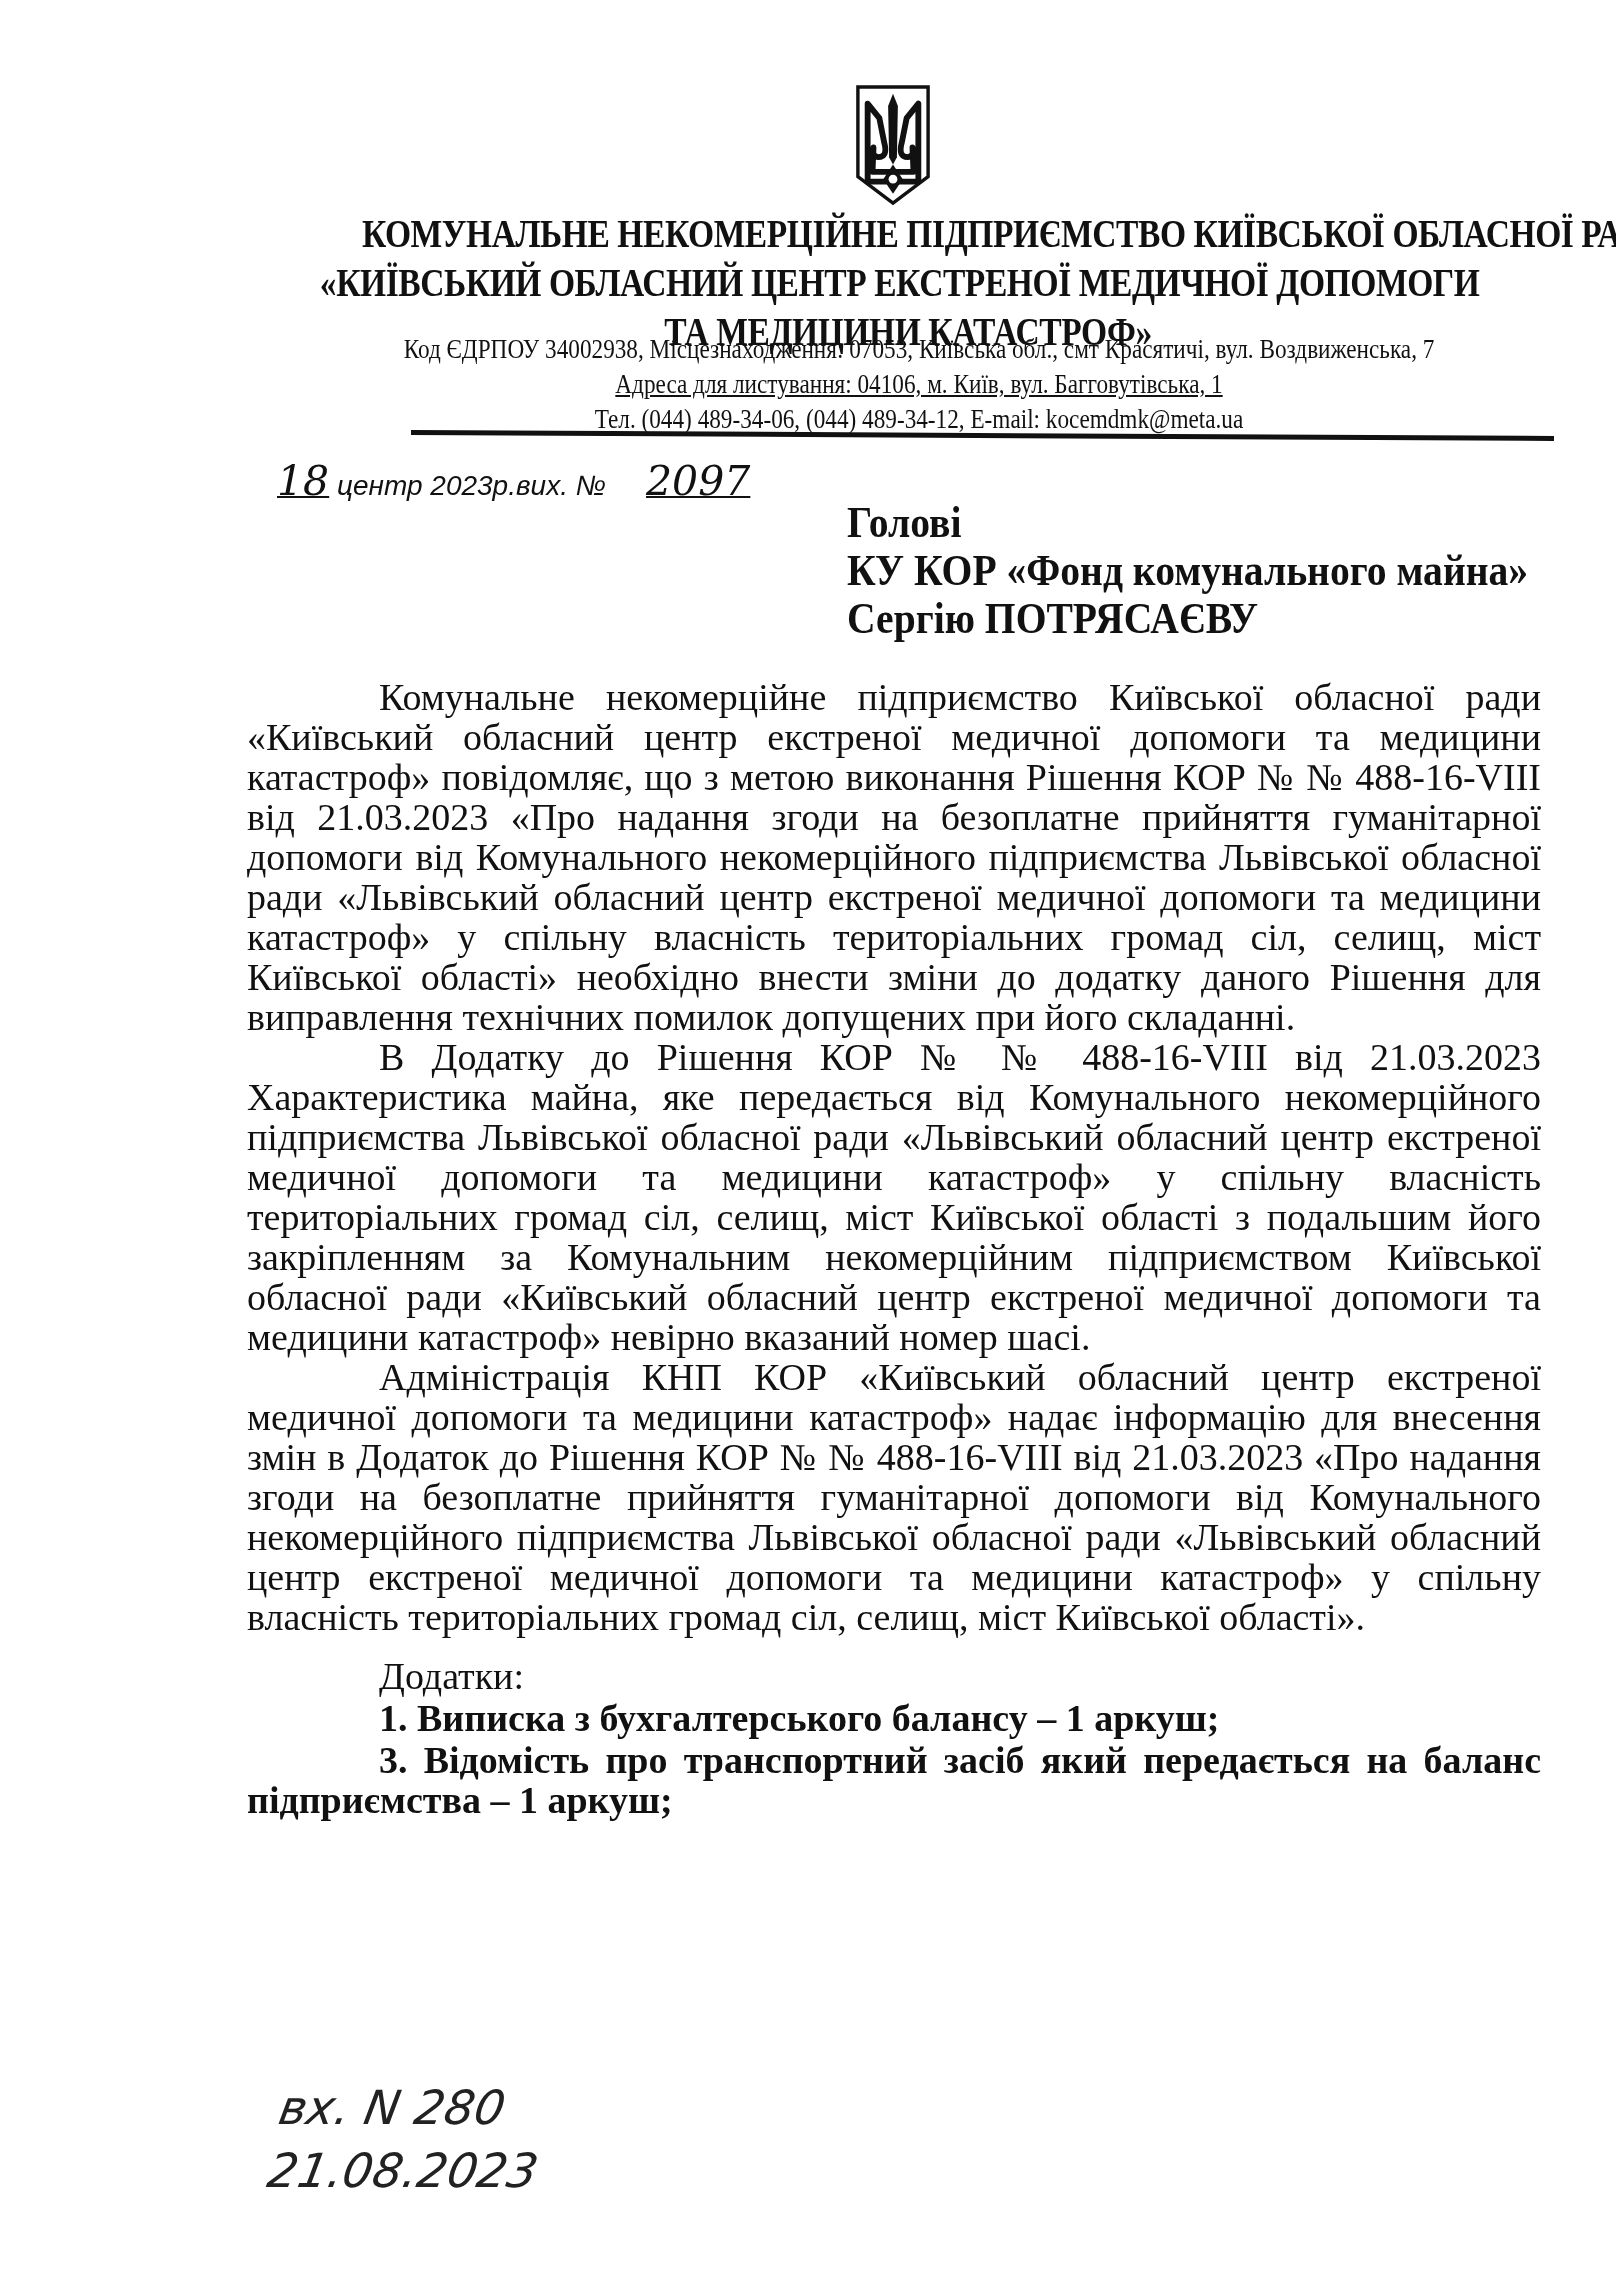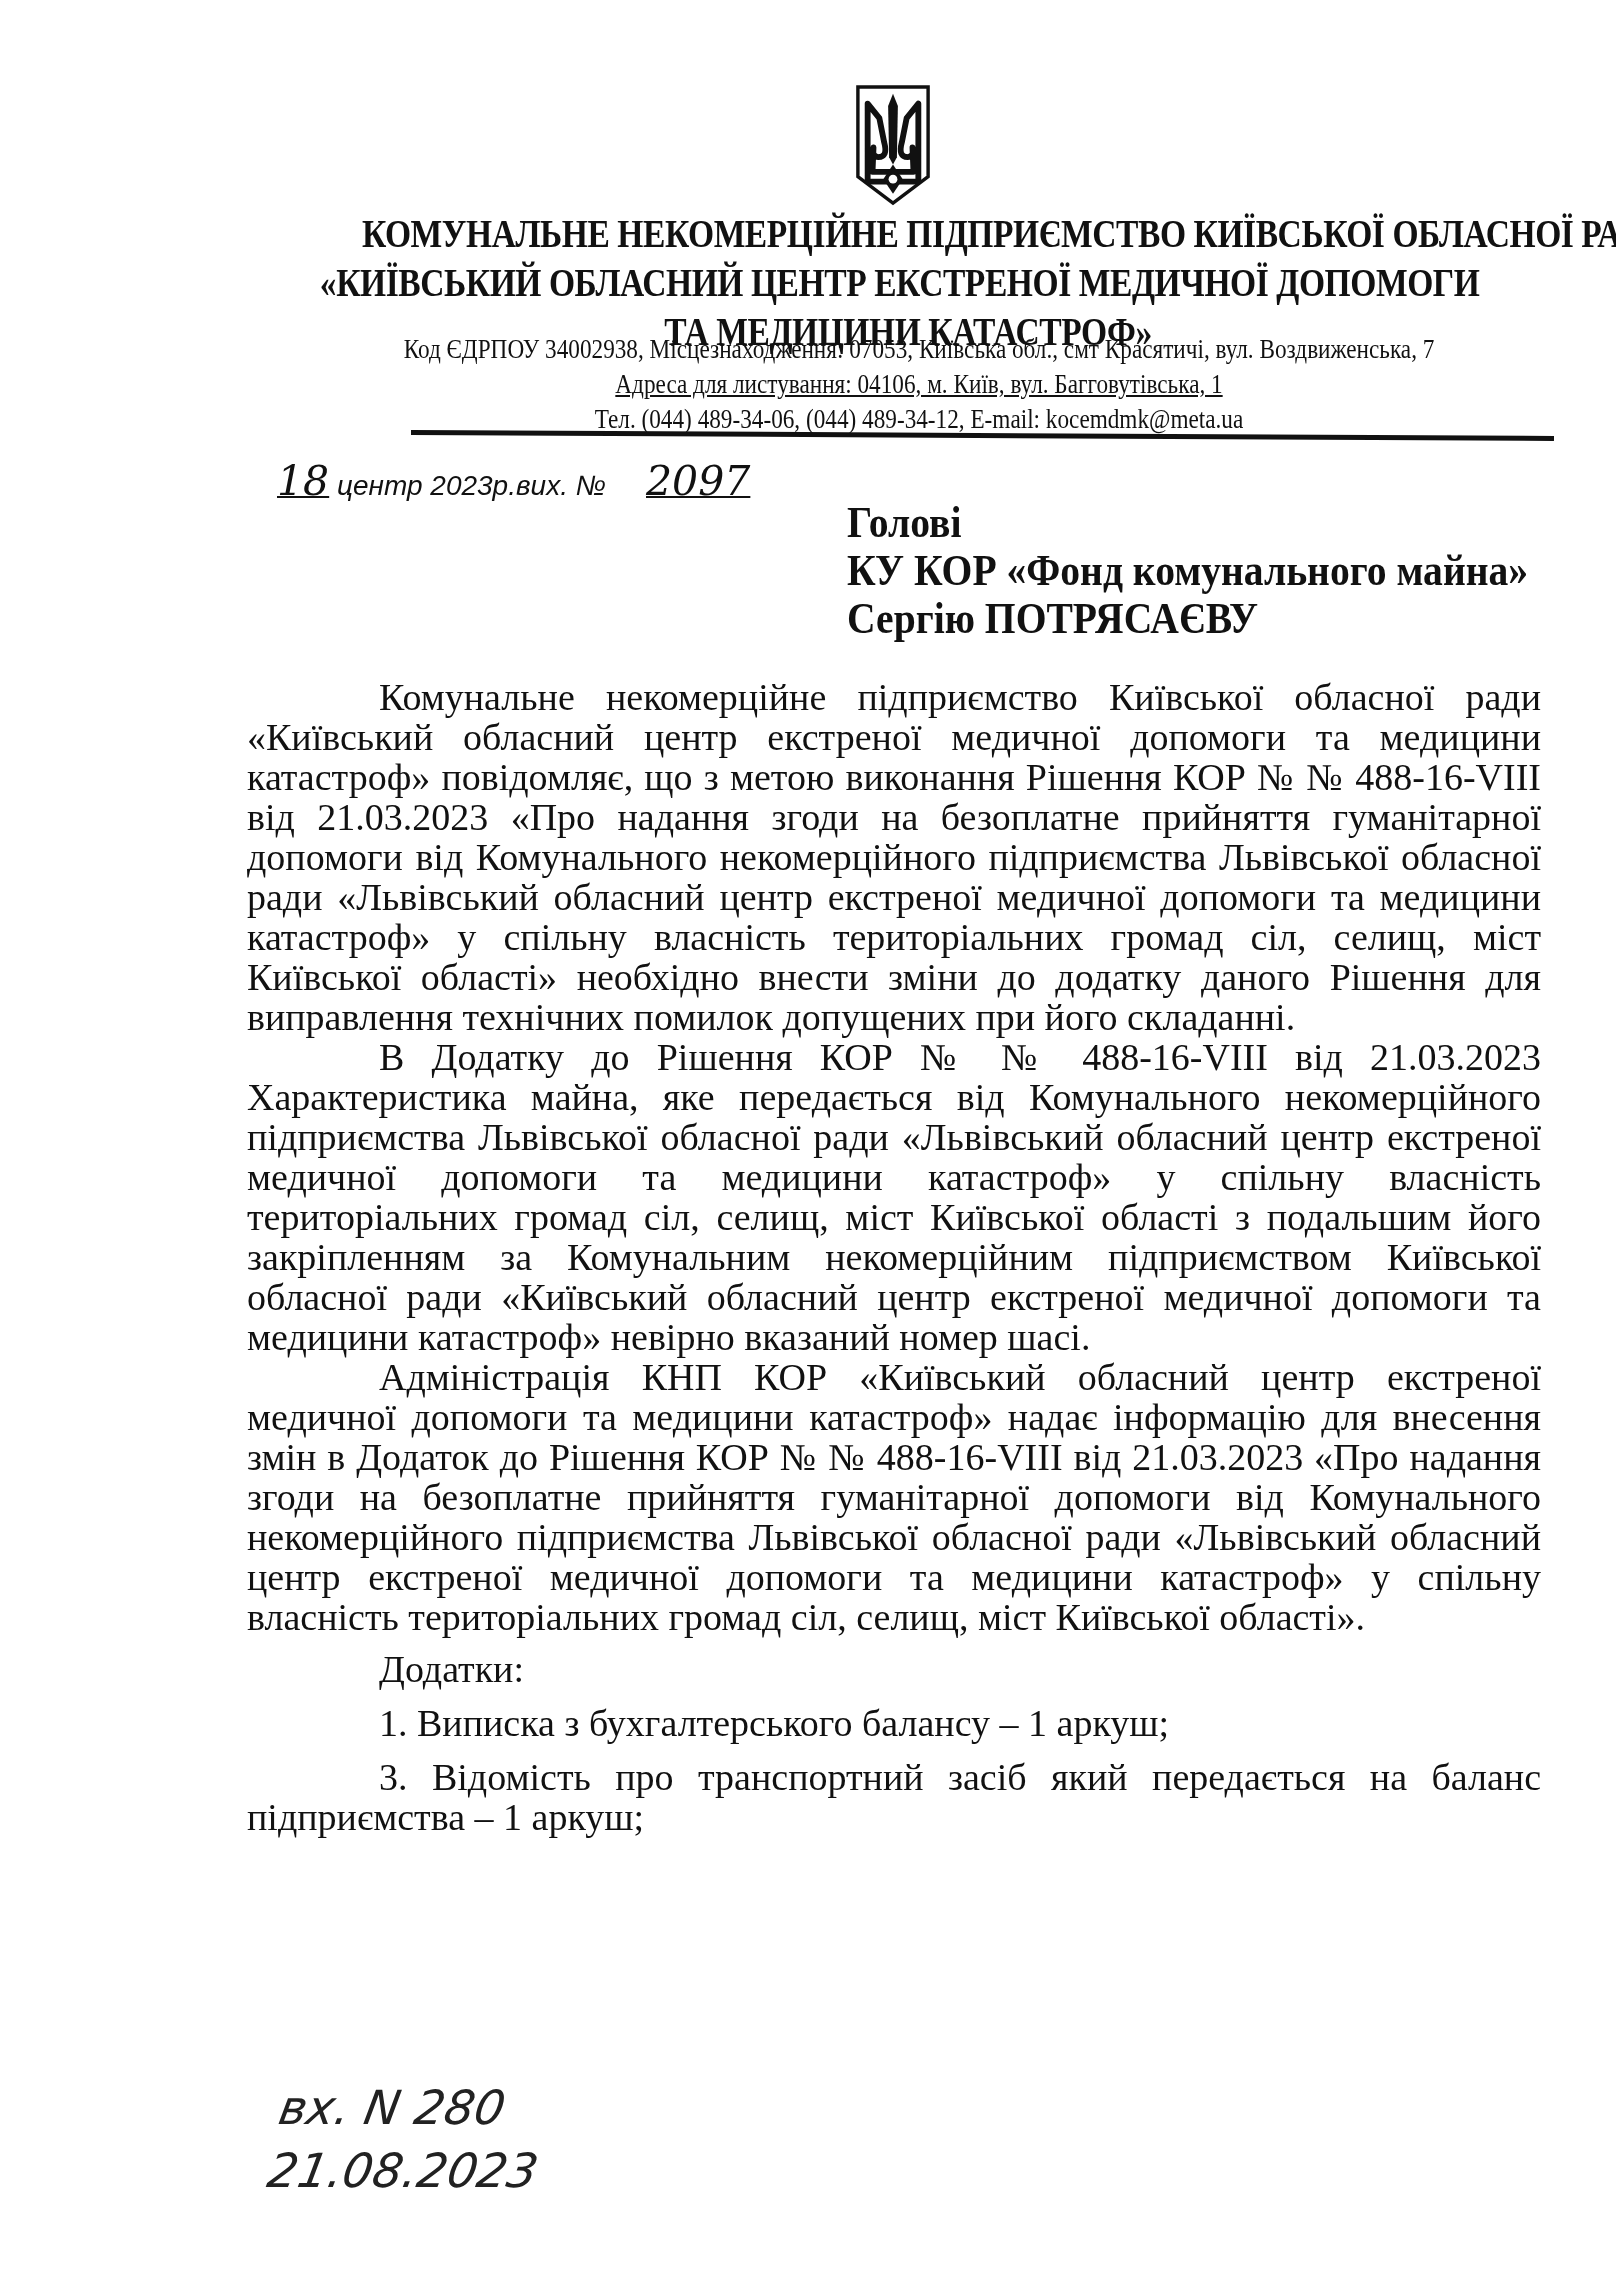--- a/index.html
+++ b/index.html
@@ -28,22 +28,22 @@
   .hand { font-family:"DejaVu Serif",serif; font-style:italic; font-size:41px;
           text-decoration:underline; text-decoration-thickness:2px;margin-left:40px; }
 
   .addressee { position:absolute; left:847px; top:498px; font-weight:bold;
                font-size:45px; line-height:48px; transform:scaleX(0.88); transform-origin:left top; }
   .addressee div { white-space:nowrap; }
 
   .body { position:absolute; left:247px; top:677px; width:1294px; font-size:38px;
           line-height:40px; text-align:justify; }
   .body p { margin:0; text-indent:132px; }
-  .body .list-title { text-indent:132px; margin-top:12px; }
-  .body .item { text-indent:132px; margin-top:14px; }
+  .body .list-title { text-indent:132px; margin-top:19px; }
+  .body .item { text-indent:132px; margin-top:2px;font-weight:bold; }
 
   .note { position:absolute; left:274px; top:2076px; font-family:"DejaVu Sans",sans-serif;
           font-style:italic; font-size:47px; line-height:63px; color:#222;
           transform:skewX(-10deg); }
 </style>
 </head>
 <body>
 
 <div class="page">
 

